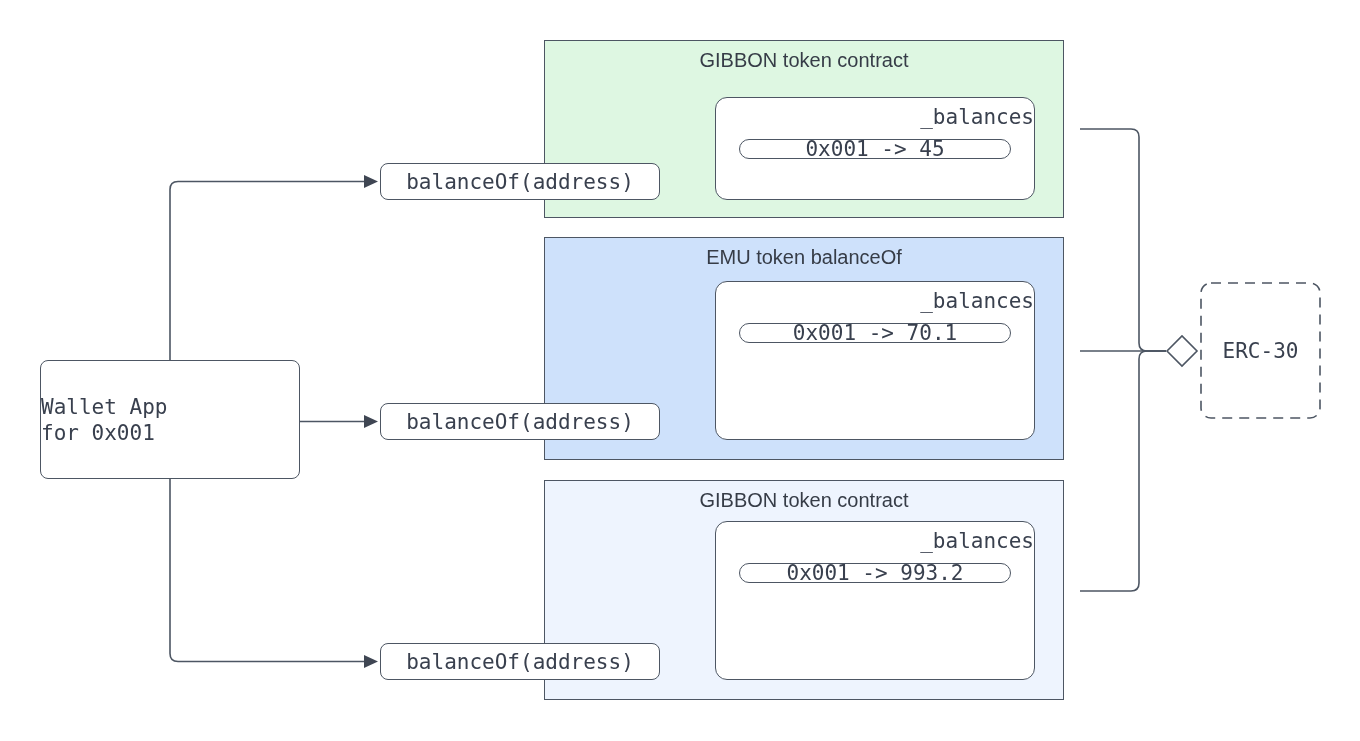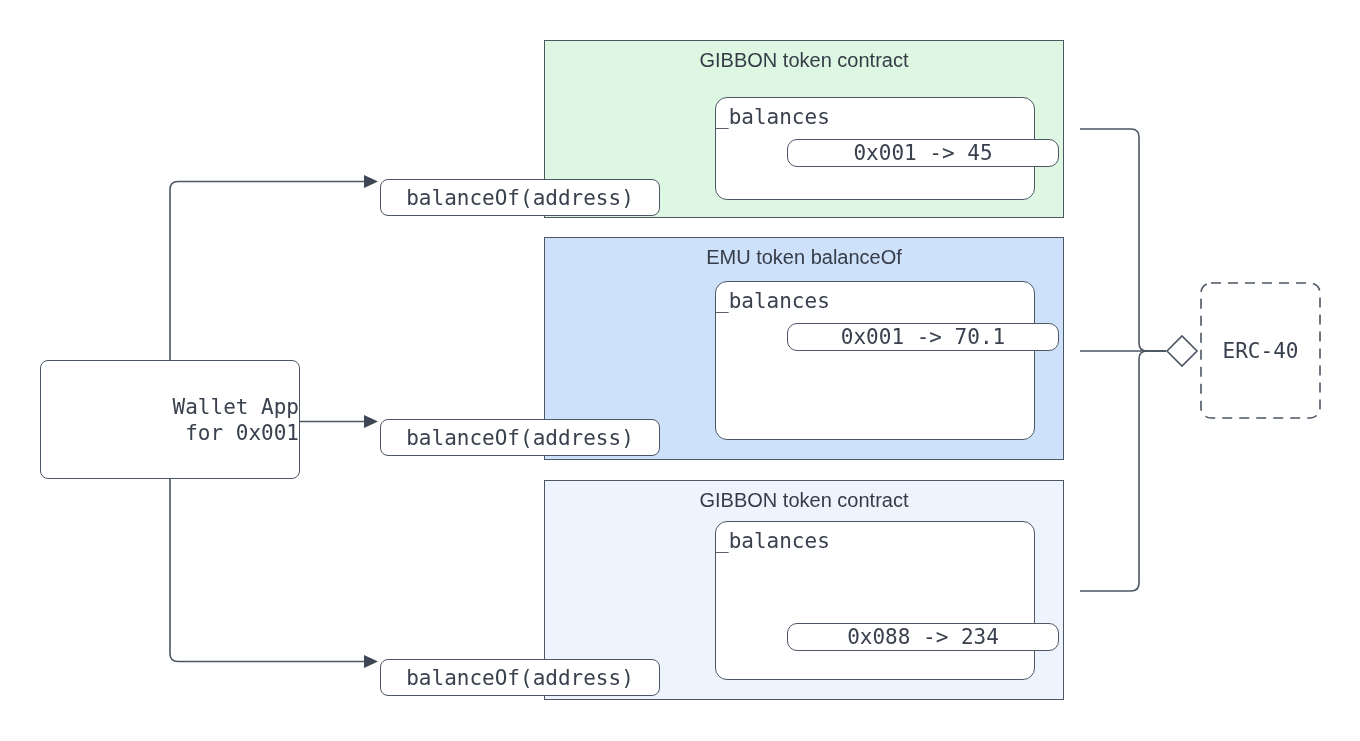--- a/index.html
+++ b/index.html
@@ -12,28 +12,28 @@
     overflow:hidden;
   }
   .layer-svg{position:absolute;left:0;top:0;z-index:0;}
   .node{
     position:absolute;box-sizing:border-box;
     background:#ffffff;border:1.5px solid #4d5663;
   }
   
   .wallet{
     left:40px;top:360px;width:260px;height:119px;border-radius:8px;
-    display:flex;flex-direction:column;align-items:flex-end;justify-content:center;
+    display:flex;flex-direction:column;align-items:flex-start;justify-content:center;
     font-size:21px;line-height:26px;z-index:3;text-align:center;
   }
   
   .method{
     left:380px;width:280px;height:37px;border-radius:8px;
     display:flex;align-items:center;justify-content:center;
-    font-size:21px;z-index:4;margin-top:16px;
+    font-size:21px;z-index:4;
   }
   .method.m1{top:163px}
   .method.m2{top:403px}
   .method.m3{top:643px}
   
   .contract{
     left:544px;width:520px;border-radius:0;z-index:1;
   }
   .contract.gibbon{top:40px;height:178px}
   .contract.emu{top:237px;height:223px}
@@ -43,26 +43,26 @@
     font-family:"Liberation Sans", sans-serif;font-size:20px;color:#363c47;
   }
   
   .balances{
     left:715px;width:320px;border-radius:12px;z-index:2;
   }
   .balances.gb{top:97px;height:103px}
   .balances.eb{top:281px;height:159px}
   .balances.tb{top:521px;height:159px}
   .balances-label{
-    position:absolute;top:7px;left:0;width:100%;text-align:left;font-size:21px;
+    position:absolute;top:7px;left:0;width:100%;text-align:right;font-size:21px;
   }
   .pill{
-    position:absolute;left:23px;width:272px;height:28px;border-radius:10px;
+    position:absolute;left:23px;width:272px;height:20px;border-radius:10px;
     border:1.5px solid #4d5663;box-sizing:border-box;background:#ffffff;
-    display:flex;align-items:center;justify-content:center;font-size:21px;margin-left:48px;
+    display:flex;align-items:center;justify-content:center;font-size:21px;
   }
   .pill.p1{top:41px}
   .pill.p2{top:101px}
   
   .erc-label{
     position:absolute;left:1201px;top:283px;width:119px;height:135px;
     display:flex;align-items:center;justify-content:center;
     font-size:21px;z-index:2;
   }
 </style>
@@ -106,27 +106,27 @@
   <div class="node balances gb">
     <div class="balances-label">_balances</div>
     <div class="pill p1">0x001 -&gt; 45</div>
   </div>
   <div class="node balances eb">
     <div class="balances-label">_balances</div>
     <div class="pill p1">0x001 -&gt; 70.1</div>
   </div>
   <div class="node balances tb">
     <div class="balances-label">_balances</div>
-    <div class="pill p2">0x088 -&gt; 234</div>
+    <div class="pill p1">0x001 -&gt; 993.2</div>
   </div>
 
   <div class="node method m1">balanceOf(address)</div>
   <div class="node method m2">balanceOf(address)</div>
   <div class="node method m3">balanceOf(address)</div>
 
   <div class="node wallet">
     <span>Wallet App</span>
     <span>for 0x001</span>
   </div>
 
-  <div class="erc-label">ERC-40</div>
+  <div class="erc-label">ERC-30</div>
 
 </div>
 
 </body></html>

